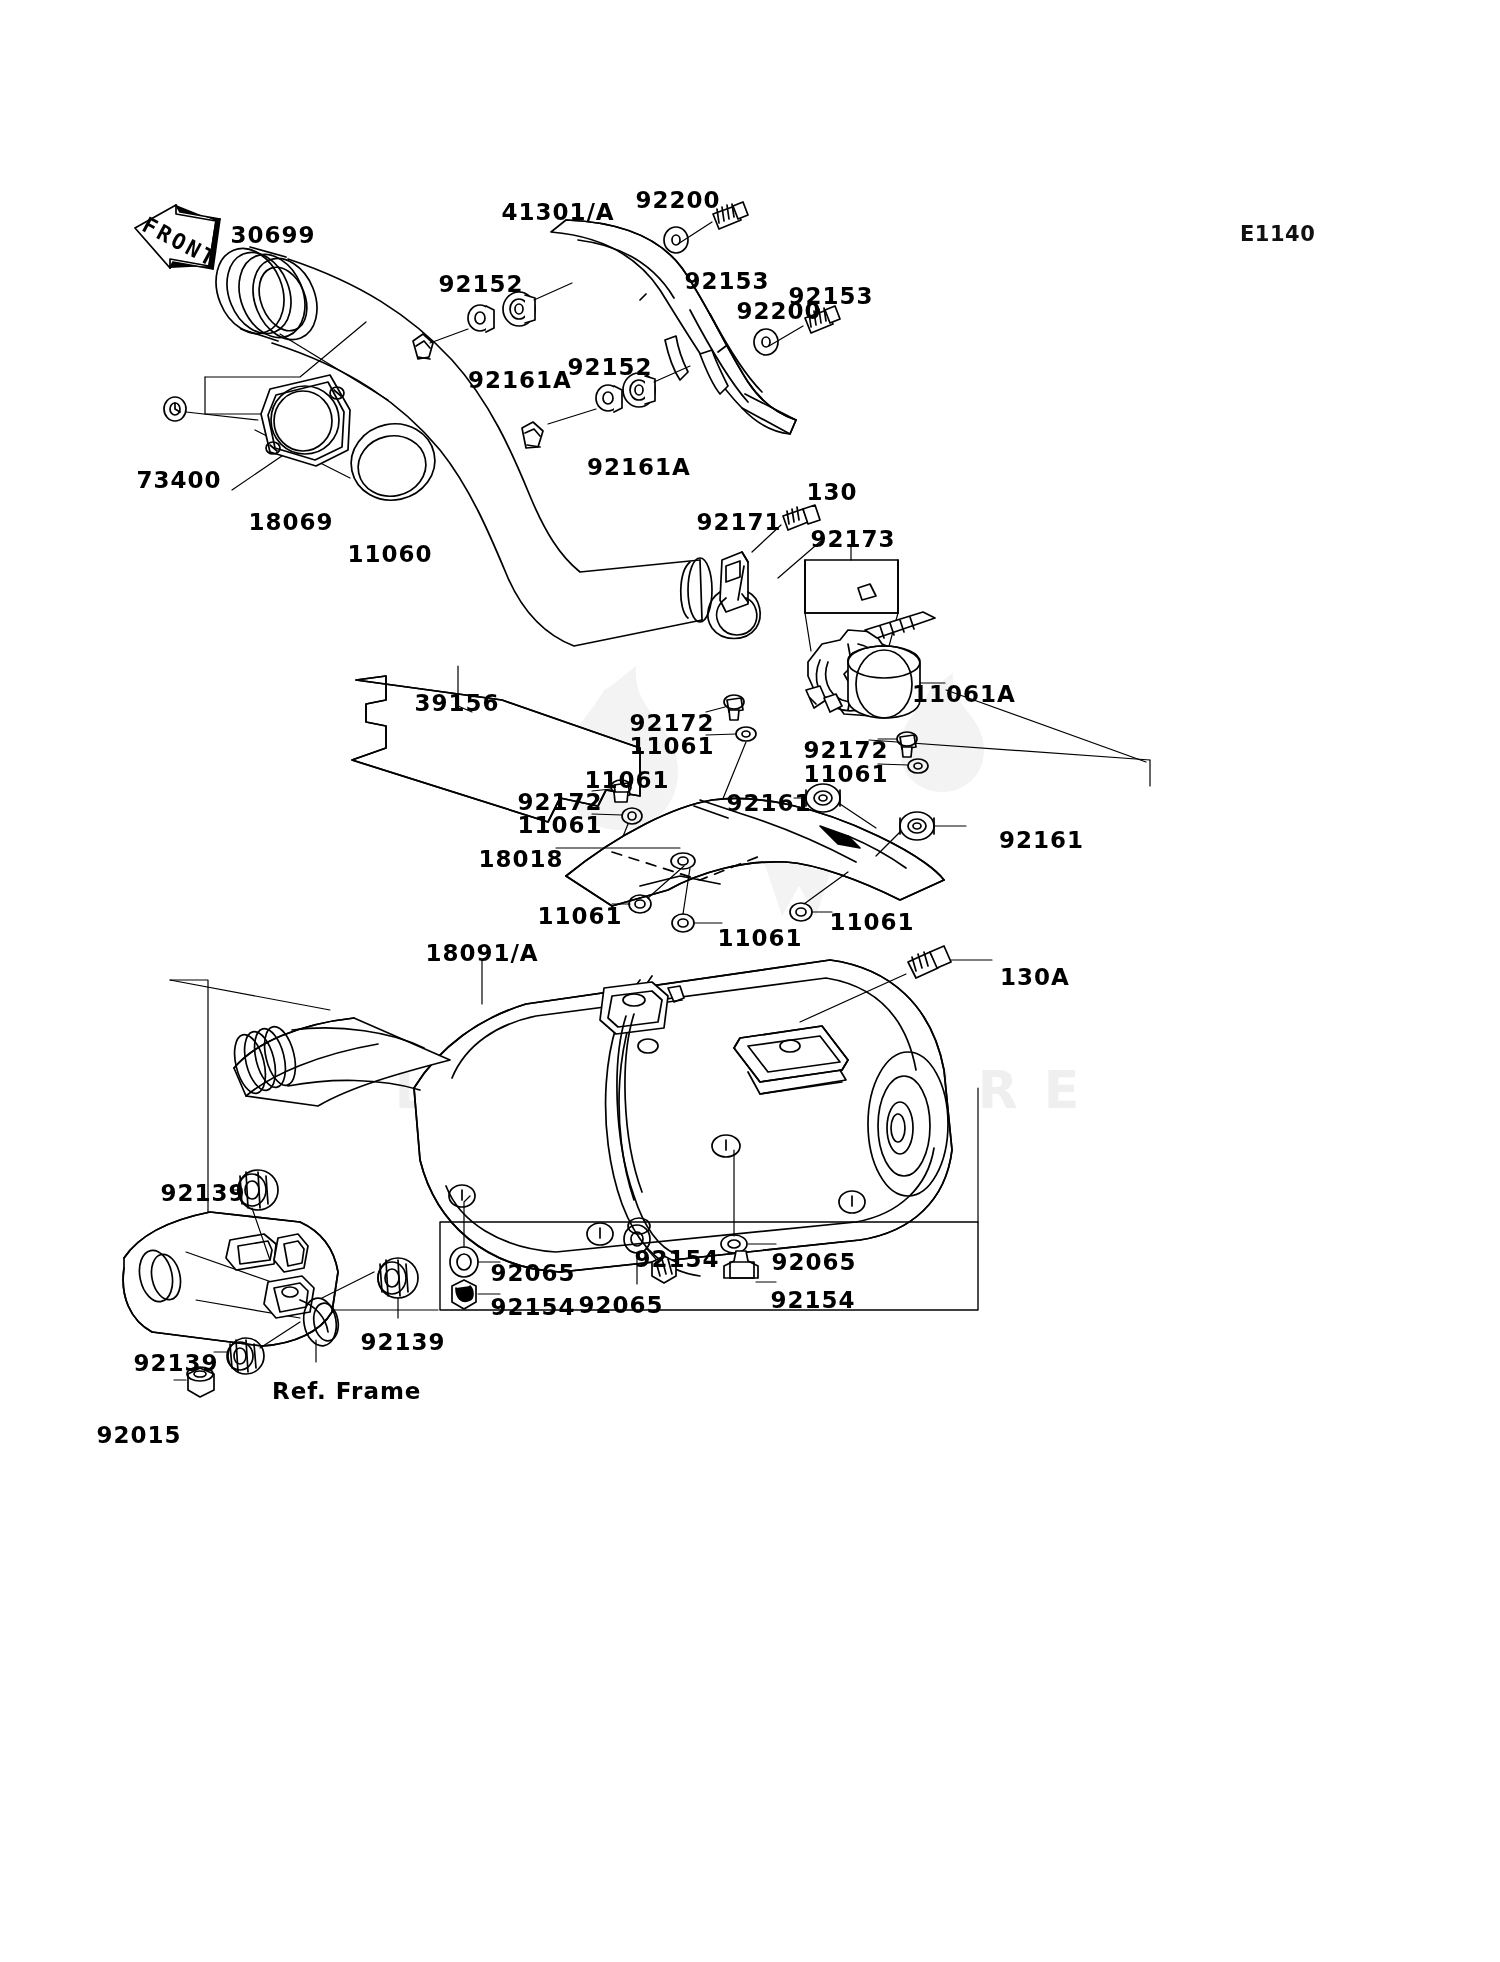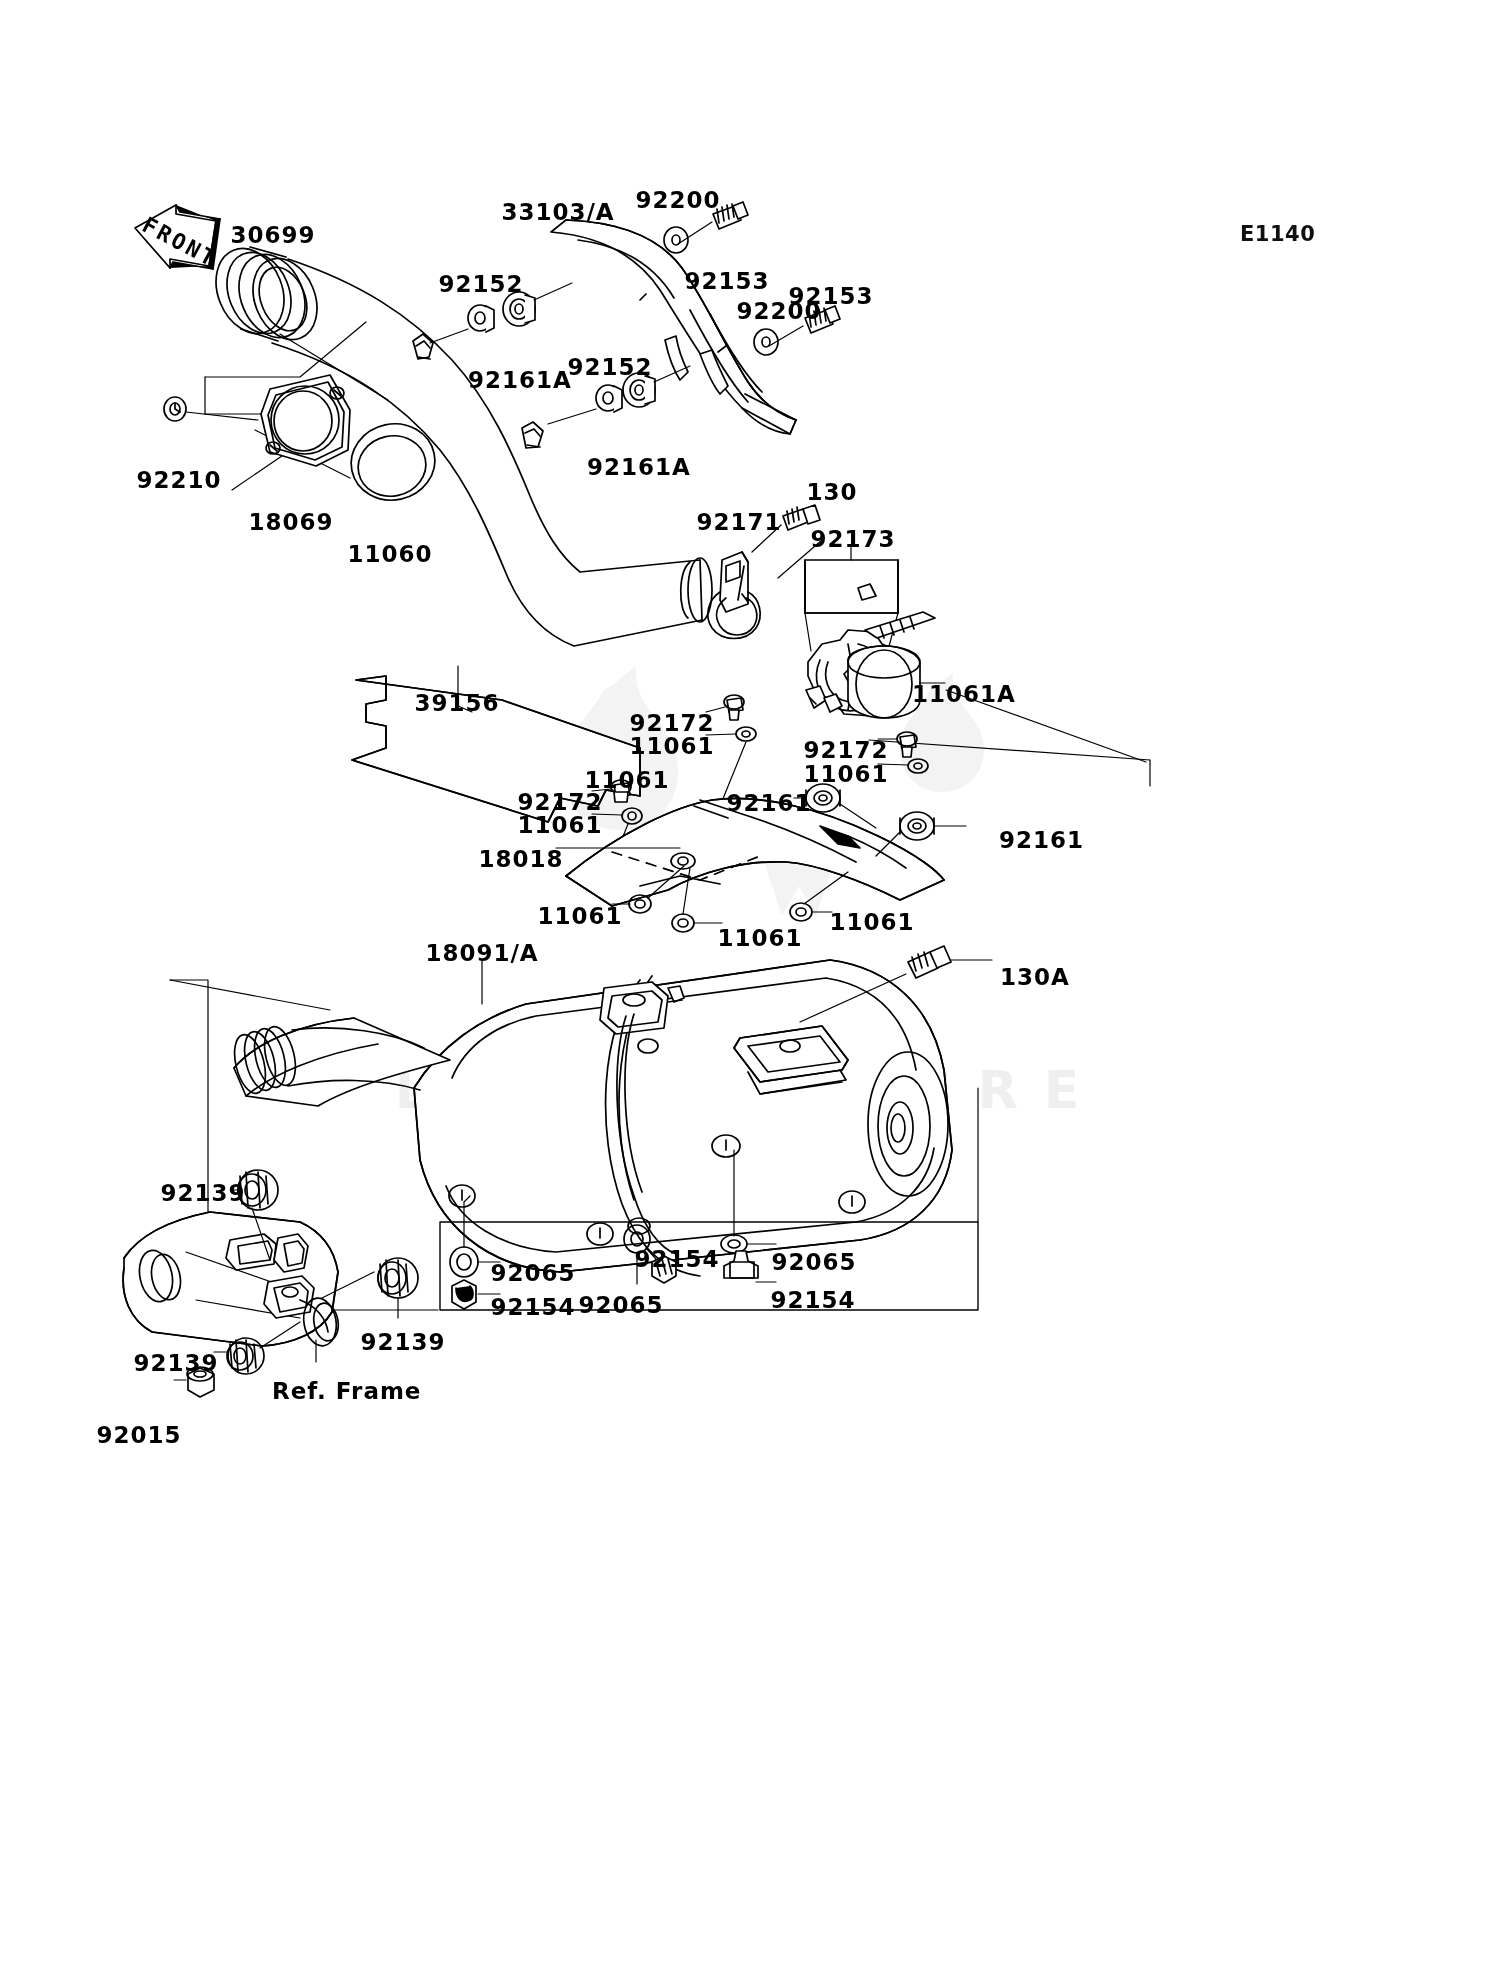--- a/index.html
+++ b/index.html
@@ -555,30 +555,30 @@
 
     </g>
   </svg>
 
   <div id="front-arrow-text">FRONT</div>
 
   <div id="diagram-id">E1140</div>
 
   <div id="labels-layer">
       <div class="lbl ctr" style="left: 273px; top: 224px;">30699</div>
-      <div class="lbl ctr" style="left: 558px; top: 201px;">33103/A</div>
+      <div class="lbl ctr" style="left: 558px; top: 201px;">41301/A</div>
       <div class="lbl ctr" style="left: 678px; top: 189px;">92200</div>
       <div class="lbl ctr" style="left: 727px; top: 270px;">92153</div>
       <div class="lbl ctr" style="left: 831px; top: 285px;">92153</div>
       <div class="lbl ctr" style="left: 779px; top: 300px;">92200</div>
       <div class="lbl ctr" style="left: 481px; top: 273px;">92152</div>
       <div class="lbl ctr" style="left: 520px; top: 369px;">92161A</div>
       <div class="lbl ctr" style="left: 610px; top: 356px;">92152</div>
       <div class="lbl ctr" style="left: 639px; top: 456px;">92161A</div>
-      <div class="lbl ctr" style="left: 179px; top: 469px;">92210</div>
+      <div class="lbl ctr" style="left: 179px; top: 469px;">73400</div>
       <div class="lbl ctr" style="left: 291px; top: 511px;">18069</div>
       <div class="lbl ctr" style="left: 390px; top: 543px;">11060</div>
       <div class="lbl ctr" style="left: 832px; top: 481px;">130</div>
       <div class="lbl ctr" style="left: 739px; top: 511px;">92171</div>
       <div class="lbl ctr" style="left: 853px; top: 528px;">92173</div>
       <div class="lbl" style="left: 912px; top: 683px;">11061A</div>
       <div class="lbl ctr" style="left: 457px; top: 692px;">39156</div>
       <div class="lbl ctr" style="left: 672px; top: 712px;">92172</div>
       <div class="lbl ctr" style="left: 672px; top: 735px;">11061</div>
       <div class="lbl ctr" style="left: 846px; top: 739px;">92172</div>

